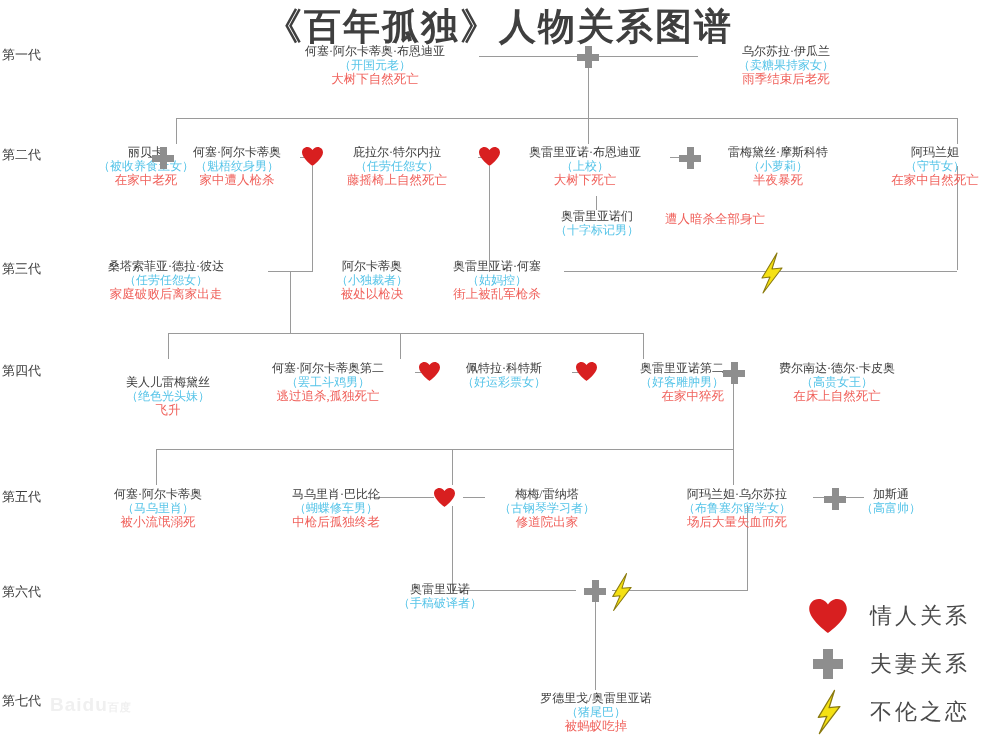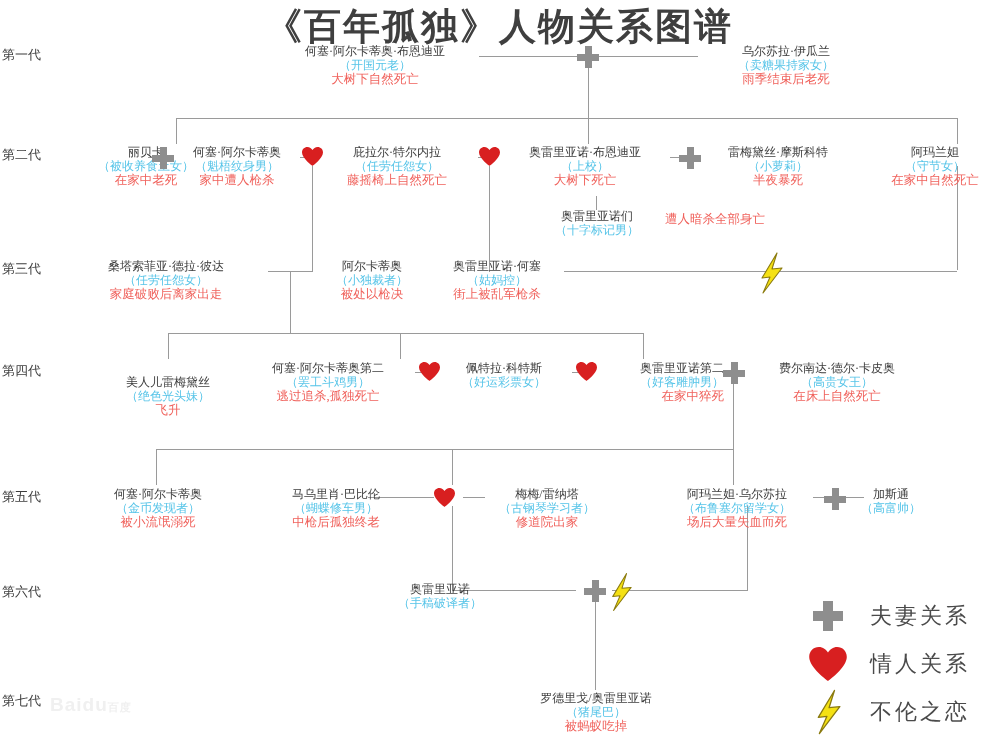--- a/index.html
+++ b/index.html
@@ -302,21 +302,21 @@
   </div>
   <div class="cross" style="left:723px;top:362px;"></div>
   <div class="person" style="left:742px;top:361px;width:190px;">
     <div class="pname">费尔南达·德尔·卡皮奥</div>
     <div class="pnick">（高贵女王）</div>
     <div class="pdeath">在床上自然死亡</div>
   </div>
 
   <div class="person" style="left:88px;top:487px;width:140px;">
     <div class="pname">何塞·阿尔卡蒂奥</div>
-    <div class="pnick">（金币发现者）</div>
+    <div class="pnick">（马乌里肖）</div>
     <div class="pdeath">被小流氓溺死</div>
   </div>
   <div class="person" style="left:266px;top:487px;width:140px;text-align:center;">
     <div class="pname">马乌里肖·巴比伦</div>
     <div class="pnick">（蝴蝶修车男）</div>
     <div class="pdeath">中枪后孤独终老</div>
   </div>
   <div class="heart" style="left:434px;top:488px;">
     <svg width="21" height="19" viewBox="0 0 21 19">
         <path d="M10.5 19C10.5 19 0 11.5 0 5.6 0 2.2 2.4 0 5.4 0 7.6 0 9.6 1.4 10.5 3.1 11.4 1.4 13.4 0 15.6 0 18.6 0 21 2.2 21 5.6 21 11.5 10.5 19 10.5 19Z" fill="#d81f20"></path>
@@ -350,36 +350,36 @@
       </svg>
   </div>
 
   <div class="person" style="left:489px;top:691px;width:214px;">
     <div class="pname">罗德里戈/奥雷里亚诺</div>
     <div class="pnick">（猪尾巴）</div>
     <div class="pdeath">被蚂蚁吃掉</div>
   </div>
 
   <div class="legend">
-    <div class="legend-row">
-      <div class="legend-sym">
-          <div class="lg-cross"></div>
-        </div>
-      <div class="legend-text">夫妻关系</div>
-    </div>
     <div class="legend-row">
       <div class="legend-sym">
         <svg width="38" height="34" viewBox="0 0 21 19">
             <path d="M10.5 19C10.5 19 0 11.5 0 5.6 0 2.2 2.4 0 5.4 0 7.6 0 9.6 1.4 10.5 3.1 11.4 1.4 13.4 0 15.6 0 18.6 0 21 2.2 21 5.6 21 11.5 10.5 19 10.5 19Z" fill="#d81f20"></path>
           </svg>
       </div>
       <div class="legend-text">情人关系</div>
     </div>
     <div class="legend-row">
       <div class="legend-sym">
+          <div class="lg-cross"></div>
+        </div>
+      <div class="legend-text">夫妻关系</div>
+    </div>
+    <div class="legend-row">
+      <div class="legend-sym">
         <svg width="28" height="46" viewBox="0 0 26 42">
             <path d="M19 1 L4 26 L12 25 L5 41 L24 16 L14 17 Z" fill="#f5e113" stroke="#8a7a10" stroke-width="1.2" stroke-linejoin="round"></path>
           </svg>
       </div>
       <div class="legend-text">不伦之恋</div>
     </div>
   </div>
 
   <div class="watermark">
     <span>Baidu</span><span class="wm-small">百度</span>

